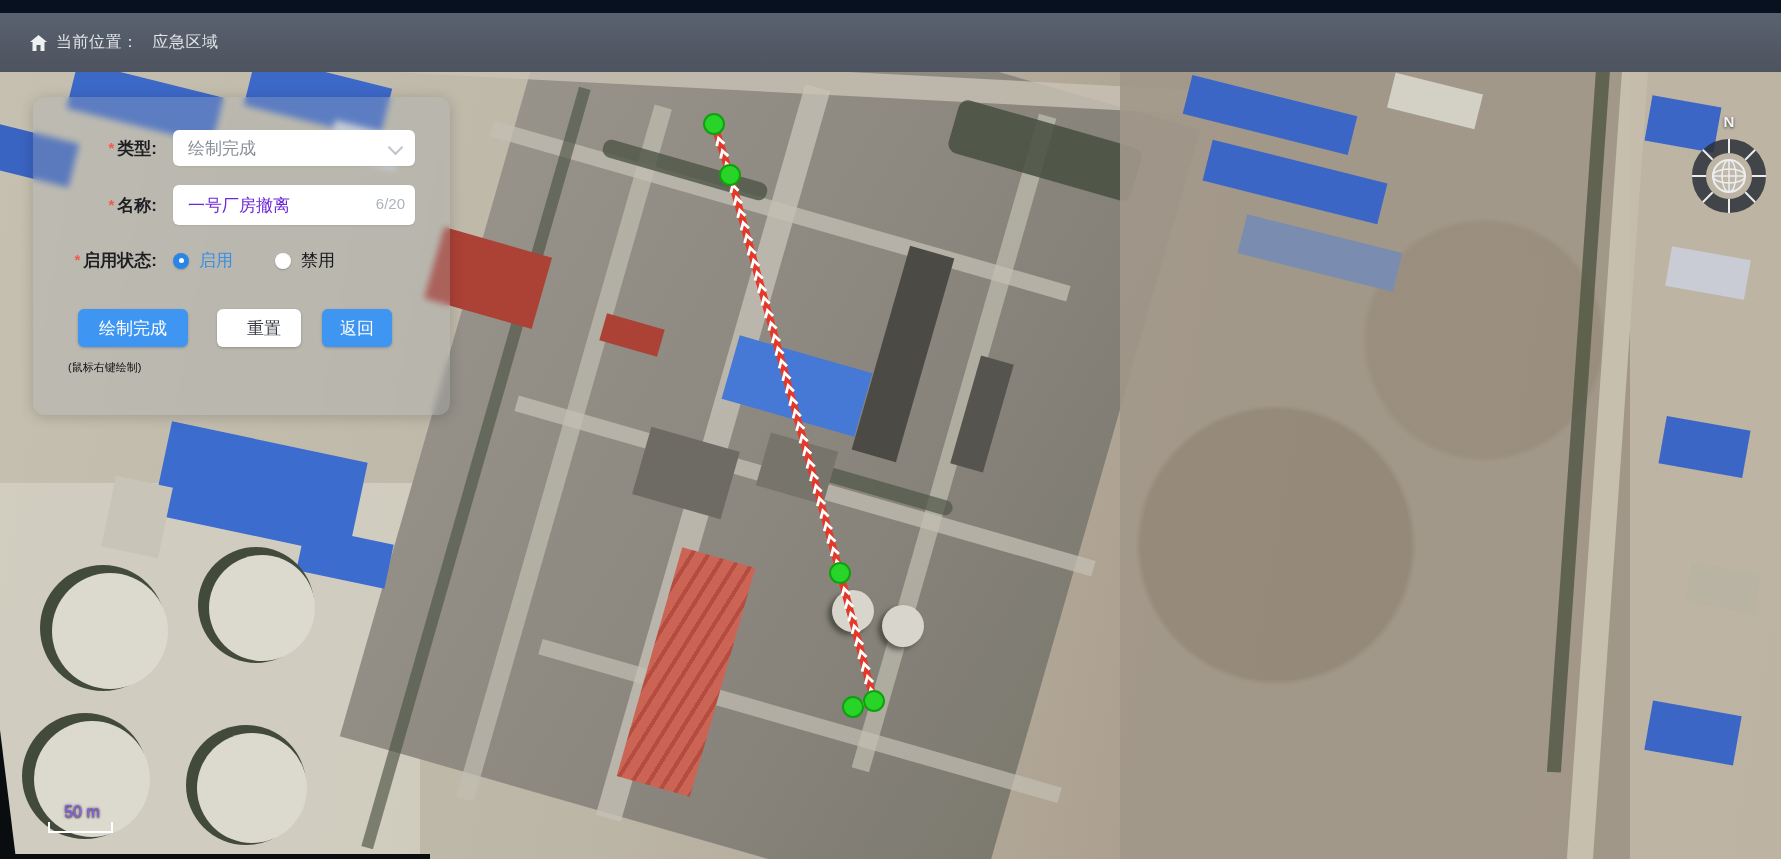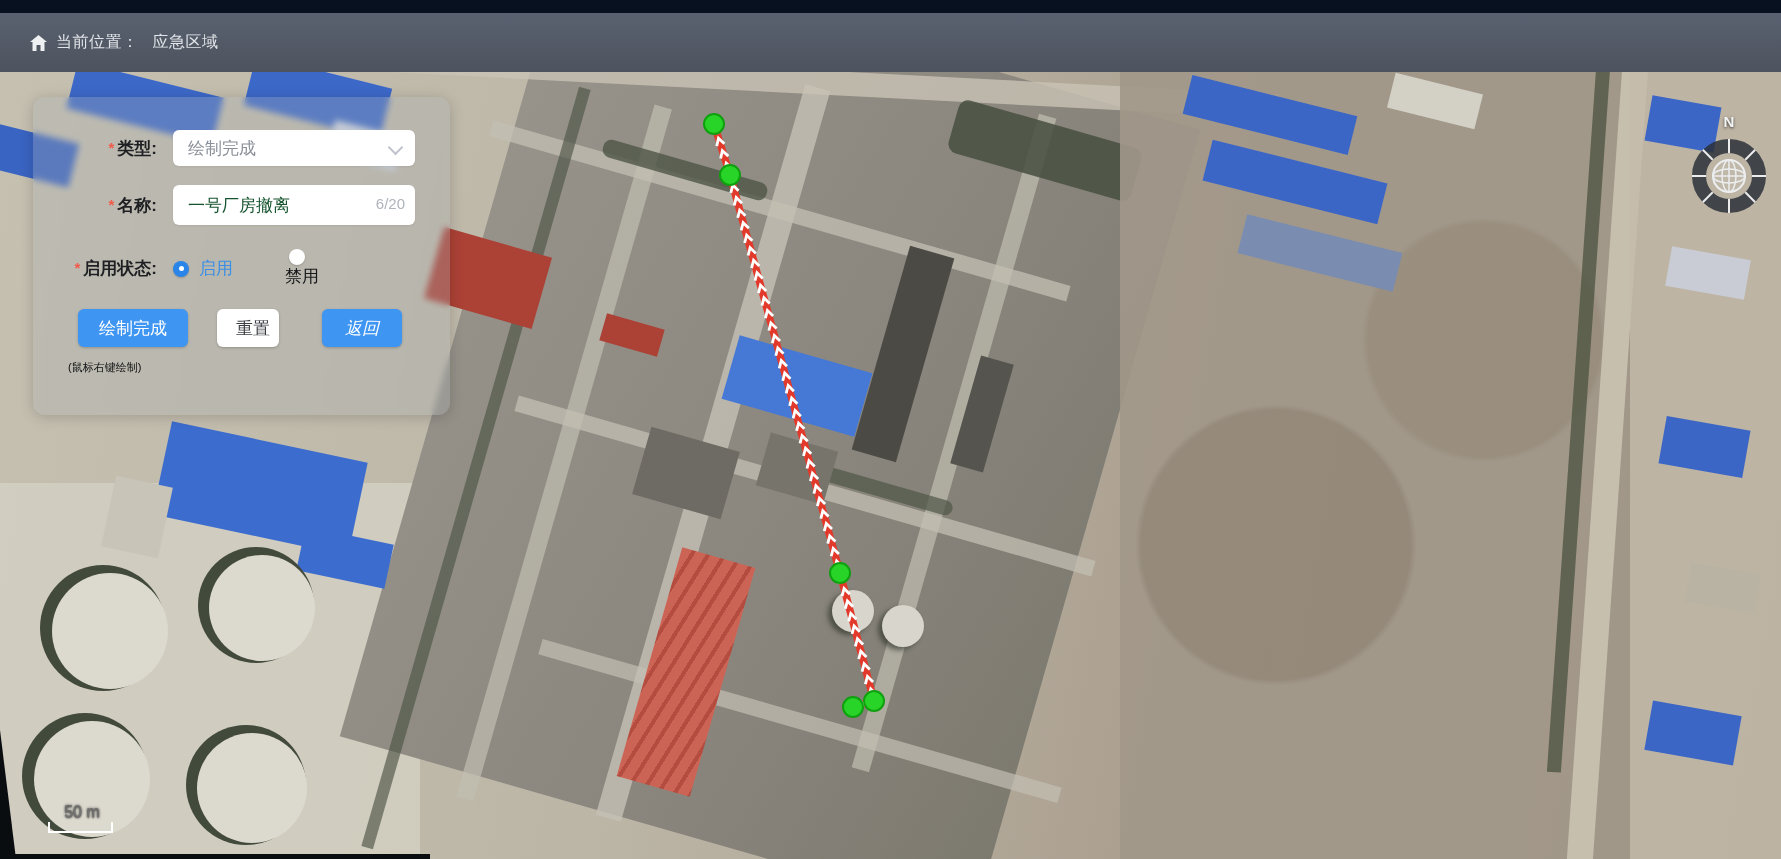--- a/index.html
+++ b/index.html
@@ -22,48 +22,48 @@
   .map{
     position:absolute;left:0;top:13px;width:1781px;height:846px;overflow:hidden;
     background:linear-gradient(100deg,#c6c0b1 0%,#bcb6a7 38%,#ab9f8f 68%,#9c9282 100%);
   }
   .mf{position:absolute;}
   
   .route-svg{position:absolute;left:0;top:0;width:1781px;height:859px;z-index:5;pointer-events:none;}
   .compass{position:absolute;left:1683px;top:114px;width:92px;height:112px;z-index:8;text-align:center;}
   .compass .n{display:block;color:#f2f4f6;font-size:15px;font-weight:bold;text-shadow:0 1px 3px rgba(0,0,0,.7);height:16px;line-height:16px;}
   .scalebar{position:absolute;left:46px;top:804px;width:72px;height:34px;z-index:8;}
-  .scalebar .lbl{display:block;text-align:center;color:#737373;font-size:16px;line-height:16px;text-shadow:0 1px 2px rgba(0,0,0,.8),0 0 3px rgba(0,0,0,.6);}
+  .scalebar .lbl{display:block;text-align:center;color:#8b5cf6;font-size:16px;line-height:16px;text-shadow:0 1px 2px rgba(0,0,0,.8),0 0 3px rgba(0,0,0,.6);}
   .corner-wedge{position:absolute;left:0;top:730px;width:16px;height:129px;background:#0a0d10;clip-path:polygon(0 0,0 100%,100% 100%);z-index:4;}
   .bottom-strip{position:absolute;left:0;top:854px;width:430px;height:5px;background:#0a0d10;z-index:4;}
   
   .panel{
     position:absolute;left:33px;top:97px;width:417px;height:318px;z-index:10;
     background:rgba(170,175,180,0.30);backdrop-filter:blur(3px);
     border-radius:12px;box-shadow:0 2px 14px rgba(0,0,0,.18);
   }
   .row{position:absolute;left:0;display:flex;align-items:center;}
   .flabel{width:124px;text-align:right;font-size:17px;font-weight:bold;color:#1d1f22;flex:0 0 124px;}
   .req{color:#f4594a;margin-right:3px;font-size:15px;font-weight:bold;vertical-align:1px;}
   .select-box{
     position:relative;margin-left:16px;width:242px;height:36px;background:#fff;border-radius:6px;
     display:flex;align-items:center;cursor:pointer;box-shadow:0 1px 2px rgba(0,0,0,.08);
   }
   .select-box .val{margin-left:15px;font-size:17px;color:#8a9099;}
   .chev{position:absolute;right:14px;top:12px;width:9px;height:9px;border-right:2px solid #c0c4cc;border-bottom:2px solid #c0c4cc;transform:rotate(45deg);}
   .text-wrap{position:relative;margin-left:16px;width:242px;height:40px;}
   .text-wrap input{
     width:100%;height:100%;box-sizing:border-box;border:none;outline:none;border-radius:6px;
-    padding:0 58px 0 15px;font-size:17px;color:#14532d;background:#fff;
+    padding:0 58px 0 15px;font-size:17px;color:#6d28d9;background:#fff;
     font-family:"Liberation Sans","DejaVu Sans",sans-serif;box-shadow:0 1px 2px rgba(0,0,0,.08);
   }
   .counter{position:absolute;right:10px;top:10px;font-size:15px;color:#aeb4bc;}
   .radios{margin-left:16px;display:flex;align-items:center;}
   .radio{display:flex;align-items:center;cursor:pointer;}
-  .radio + .radio{margin-left:42px;flex-direction:column;}
+  .radio + .radio{margin-left:42px;}
   .rdot{width:16px;height:16px;border-radius:50%;background:#fff;position:relative;box-shadow:0 1px 2px rgba(0,0,0,.2);}
   .radio.sel .rdot{background:#2b85e8;}
   .radio.sel .rdot::after{content:"";position:absolute;left:5.5px;top:5.5px;width:5px;height:5px;border-radius:50%;background:#fff;}
   .rlabel{margin-left:10px;font-size:17px;color:#17181a;font-weight:500;}
   .radio.sel .rlabel{color:#3a8ee6;}
   .btn{
     position:absolute;height:38px;border:none;border-radius:6px;font-size:17px;cursor:pointer;
     font-family:"Liberation Sans","DejaVu Sans",sans-serif;box-shadow:0 1px 3px rgba(0,0,0,.22);
   }
   .btn-blue{background:#3e95f2;color:#fff;text-align:center;}
@@ -262,17 +262,17 @@
         <span class="rlabel">启用</span>
       </span>
       <span class="radio">
         <span class="rdot"></span>
         <span class="rlabel">禁用</span>
       </span>
     </div>
   </div>
 
   <button class="btn btn-blue" style="left:45px;top:212px;width:110px;">绘制完成</button>
-  <button class="btn btn-white" style="left:184px;top:212px;width:62px;padding-left:16px;">重置</button>
-  <button class="btn btn-blue" style="left:289px;top:212px;width:80px;font-style:italic;">返回</button>
+  <button class="btn btn-white" style="left:184px;top:212px;width:84px;padding-left:16px;">重置</button>
+  <button class="btn btn-blue" style="left:289px;top:212px;width:70px;">返回</button>
 
   <span class="hint">(鼠标右键绘制)</span>
 </div>
 
 </body></html>

